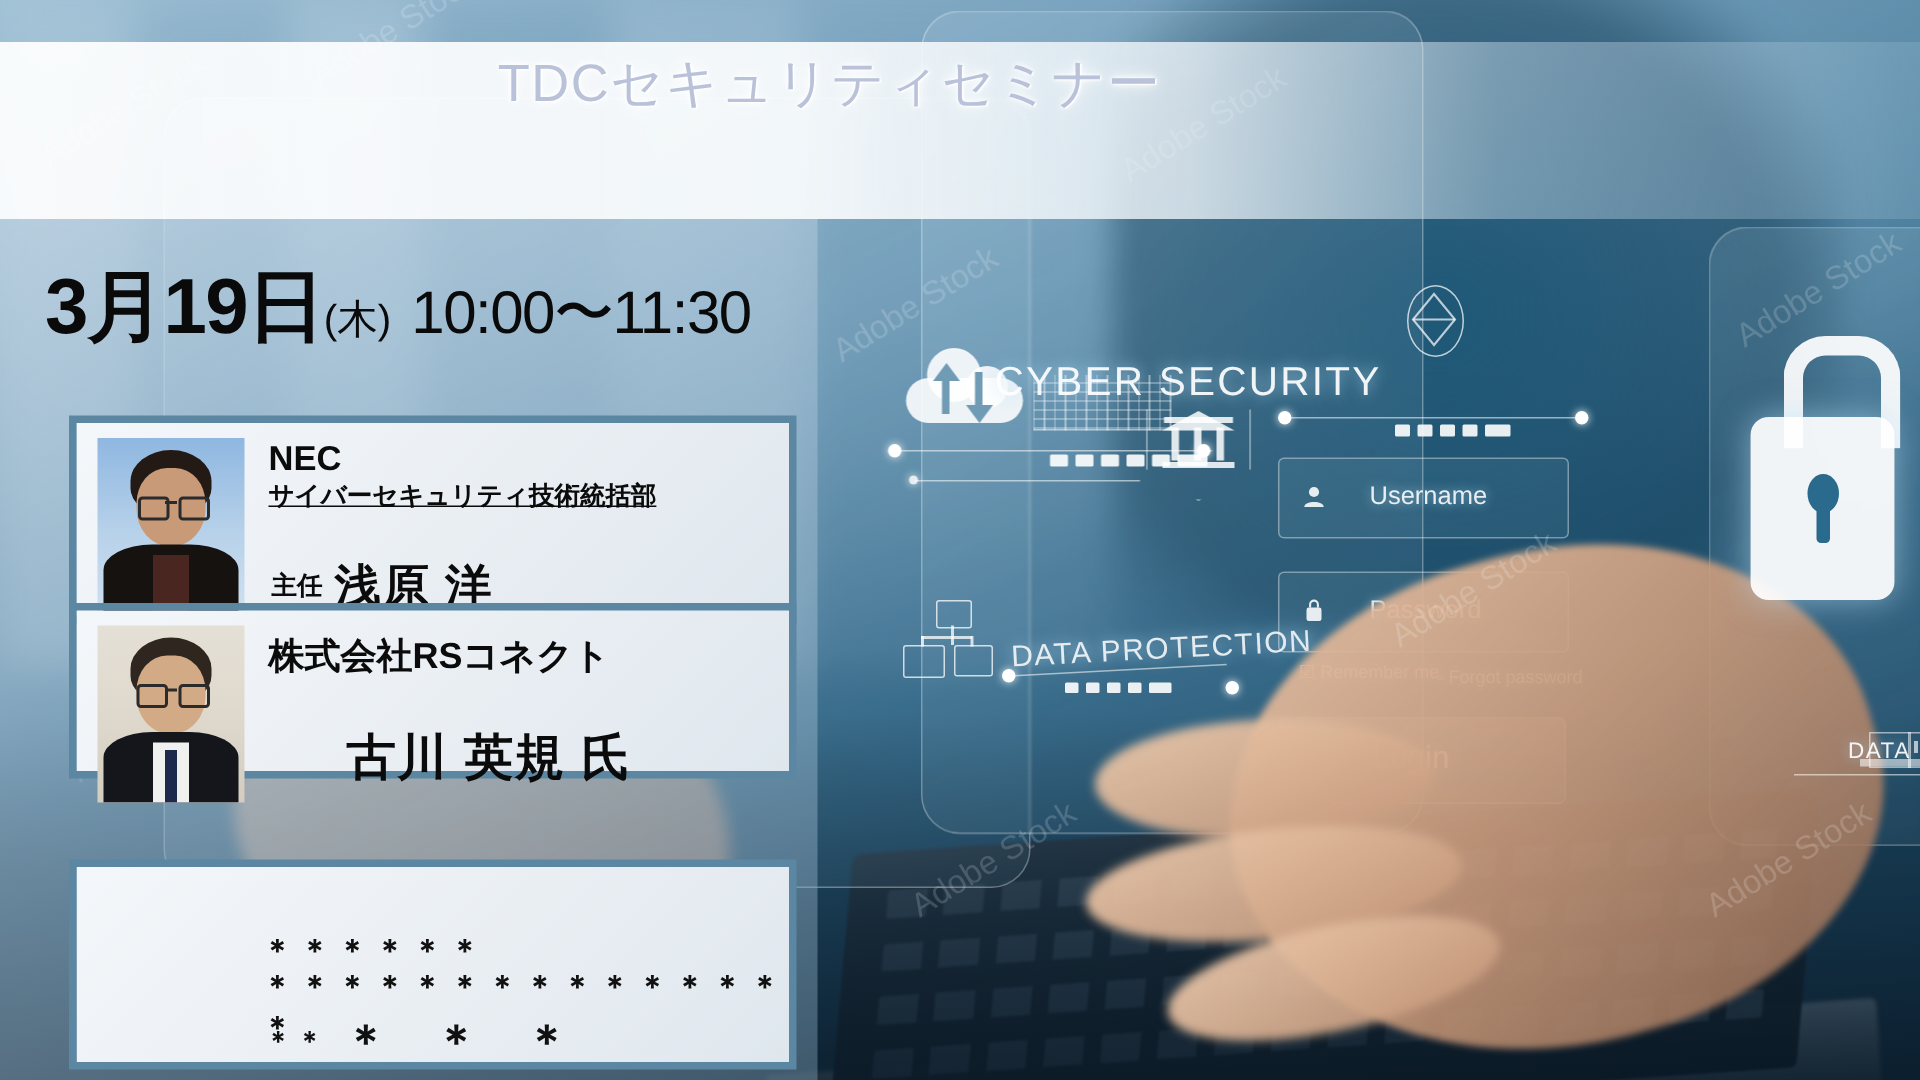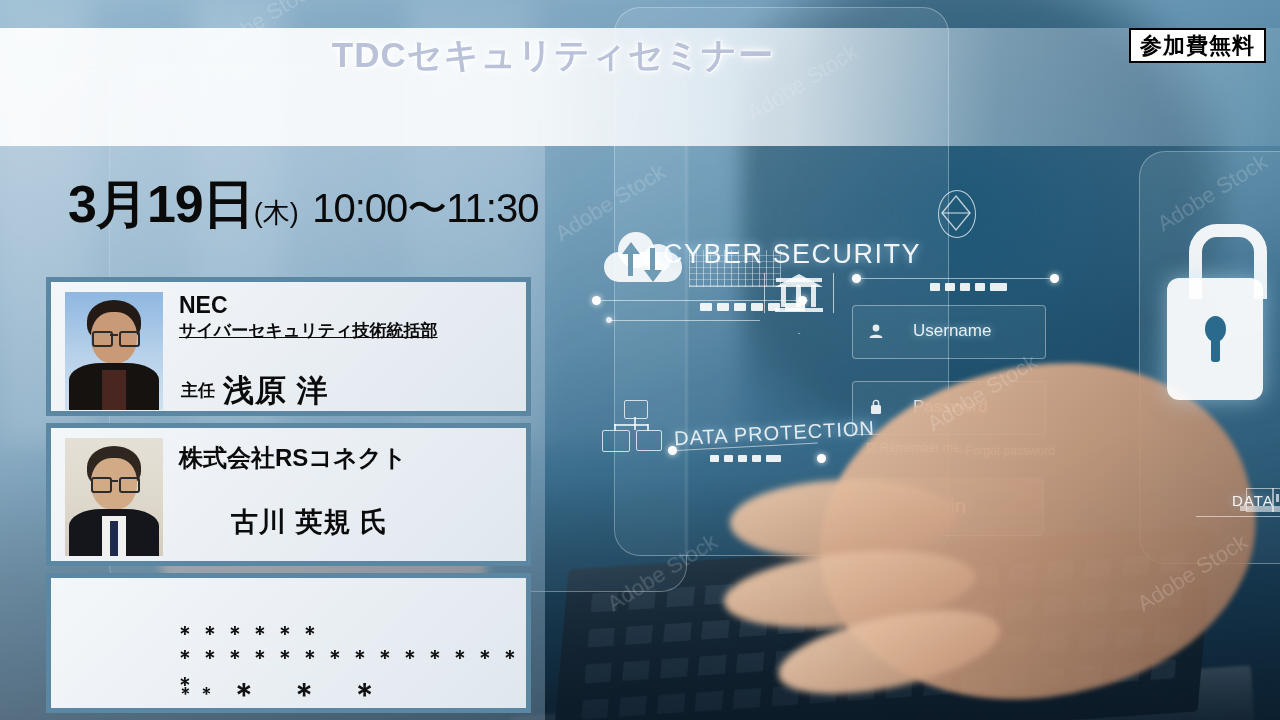--- a/index.html
+++ b/index.html
@@ -111,43 +111,43 @@
   .netico{position:absolute;left:600px;top:400px;width:74px;height:62px;}
   .scr{position:absolute;border:1.5px solid rgba(255,255,255,.75);border-radius:2px;}
 
   .wmark{position:absolute;color:rgba(255,255,255,.17);font-size:22px;white-space:nowrap;
     transform:rotate(-32deg);font-family:"Liberation Sans",sans-serif;pointer-events:none;}
 
   
   .banner{position:absolute;left:0;top:28px;width:1280px;height:118px;
     background:linear-gradient(90deg, rgba(255,255,255,.93) 0%, rgba(250,252,253,.92) 42%, rgba(236,243,248,.80) 62%, rgba(205,224,238,.45) 78%, rgba(170,200,220,.22) 100%);}
   .title{position:absolute;width:1106px;top:32px;text-align:center;
-    font-size:35px;font-weight:bold;color:#b9c2d8;letter-spacing:1px;
+    font-size:35px;font-weight:normal;color:#b9c2d8;letter-spacing:1px;
     text-shadow:0 0 6px #fff,0 0 12px #fff,0 0 3px #fff,1px 1px 0 rgba(255,255,255,.9);}
   .subtitle{position:absolute;width:1280px;top:80px;text-align:center;
     font-size:45px;font-weight:bold;color:#a9b2cc;letter-spacing:0px;
     text-shadow:0 0 7px #fff,0 0 14px #fff,0 0 3px #fff,1px 1px 0 rgba(255,255,255,.95);}
   .freebadge{position:absolute;right:14px;top:28px;border:2px solid #000;background:#fff;
     padding:3px 9px;font-size:22px;font-weight:bold;color:#000;letter-spacing:1px;line-height:1.15;}
 
   
   .leftwash{position:absolute;left:0;top:146px;width:545px;height:574px;
     background:linear-gradient(150deg, rgba(196,214,228,.70), rgba(168,194,214,.55) 45%, rgba(140,172,196,.40));}
   .datebig{position:absolute;left:30px;top:170px;font-size:52px;font-weight:bold;color:#0a0a0a;
-    letter-spacing:-1px;white-space:nowrap;margin-left:38px;}
+    letter-spacing:-1px;white-space:nowrap;}
   .datebig .dow{font-size:27px;font-weight:normal;letter-spacing:0;}
   .datebig .time{font-size:40px;font-weight:normal;letter-spacing:-1px;}
   .online{position:absolute;left:32px;top:232px;font-size:25px;font-weight:bold;color:#111;letter-spacing:0px;}
 
   
   .card{position:absolute;left:46px;border:5px solid #5b87a3;
     background:linear-gradient(135deg,#f4f7fa 0%,#e9eef3 55%,#dfe7ee 100%);
     box-sizing:border-box;}
   .card1{top:277px;width:485px;height:139px;}
-  .card2{top:423px;width:485px;height:143px;text-decoration:underline;}
+  .card2{top:402px;width:485px;height:117px;text-decoration:underline;}
   .card3{top:573px;width:485px;height:140px;}
   .portrait{position:absolute;left:14px;top:10px;width:98px;height:118px;overflow:hidden;
     background:#888;}
   .p1bg{background:linear-gradient(180deg,#8fb7e0 0%,#b8d2ea 55%,#cfe0f0 100%);}
   .p2bg{background:linear-gradient(180deg,#e5e0d6 0%,#ddd7cb 60%,#d3ccbf 100%);}
   .ph-hair{position:absolute;left:22%;top:7%;width:56%;height:36%;border-radius:50% 50% 42% 42%;}
   .ph-face{position:absolute;left:27%;top:17%;width:46%;height:44%;border-radius:45% 45% 48% 48%;}
   .ph-glass{position:absolute;top:33%;width:17%;height:10%;border:2px solid #2b2b2b;border-radius:3px;}
   .ph-bridge{position:absolute;left:46%;top:36%;width:8%;height:2px;background:#2b2b2b;}
   .ph-body{position:absolute;left:4%;bottom:0;width:92%;height:40%;border-radius:36% 36% 0 0;}
@@ -314,21 +314,20 @@
     <div class="wmark" style="left:600px;top:560px;">Adobe Stock</div>
     <div class="wmark" style="left:40px;top:470px;">Adobe Stock</div>
     <div class="wmark" style="left:1130px;top:560px;">Adobe Stock</div>
     <div class="wmark" style="left:330px;top:300px;">Adobe Stock</div>
   </div>
 
   <div class="leftwash"></div>
 
   <div class="banner"></div>
   <div class="title">TDCセキュリティセミナー</div>
-  <div class="freebadge">参加費無料</div>
 
   <div class="datebig"><span>3月19日</span><span class="dow">(木)</span>&nbsp;<span class="time">10:00〜11:30</span></div>
 
   <div class="card card1">
     <div class="portrait p1bg">
       <div class="ph-hair" style="background:#231a16;"></div>
       <div class="ph-face" style="background:#c89a78;"></div>
       <div class="ph-glass" style="left:28%;"></div>
       <div class="ph-glass" style="left:55%;"></div>
       <div class="ph-bridge"></div>
@@ -346,21 +345,21 @@
       <div class="ph-hair" style="background:#2e261f;"></div>
       <div class="ph-face" style="background:#d3aa86;"></div>
       <div class="ph-glass" style="left:27%;"></div>
       <div class="ph-glass" style="left:55%;"></div>
       <div class="ph-bridge"></div>
       <div class="ph-body" style="background:#14161c;"></div>
       <div class="ph-shirt" style="background:#f0f0ee;"></div>
       <div class="ph-tie" style="background:#1d2a4d;"></div>
     </div>
     <div class="ctext org" style="left:128px;top:14px;font-size:24px;">株式会社RSコネクト</div>
-    <div class="ctext nm" style="left:180px;top:76px;font-size:27px;">古川 英規 氏</div>
+    <div class="ctext nm" style="left:180px;top:76px;font-size:33px;">古川 英規 氏</div>
   </div>
 
   <div class="card card3">
     <div class="ctext redact" style="left:124px;top:42px;">＊＊＊＊＊＊</div>
     <div class="ctext redact" style="left:124px;top:66px;">＊＊＊＊＊＊＊＊＊＊＊＊＊＊＊</div>
     <div class="ctext redact small" style="left:126px;top:104px;">＊＊</div>
     <div class="ctext redact big" style="left:178px;top:96px;">＊ ＊ ＊</div>
   </div>
 
 </div>

